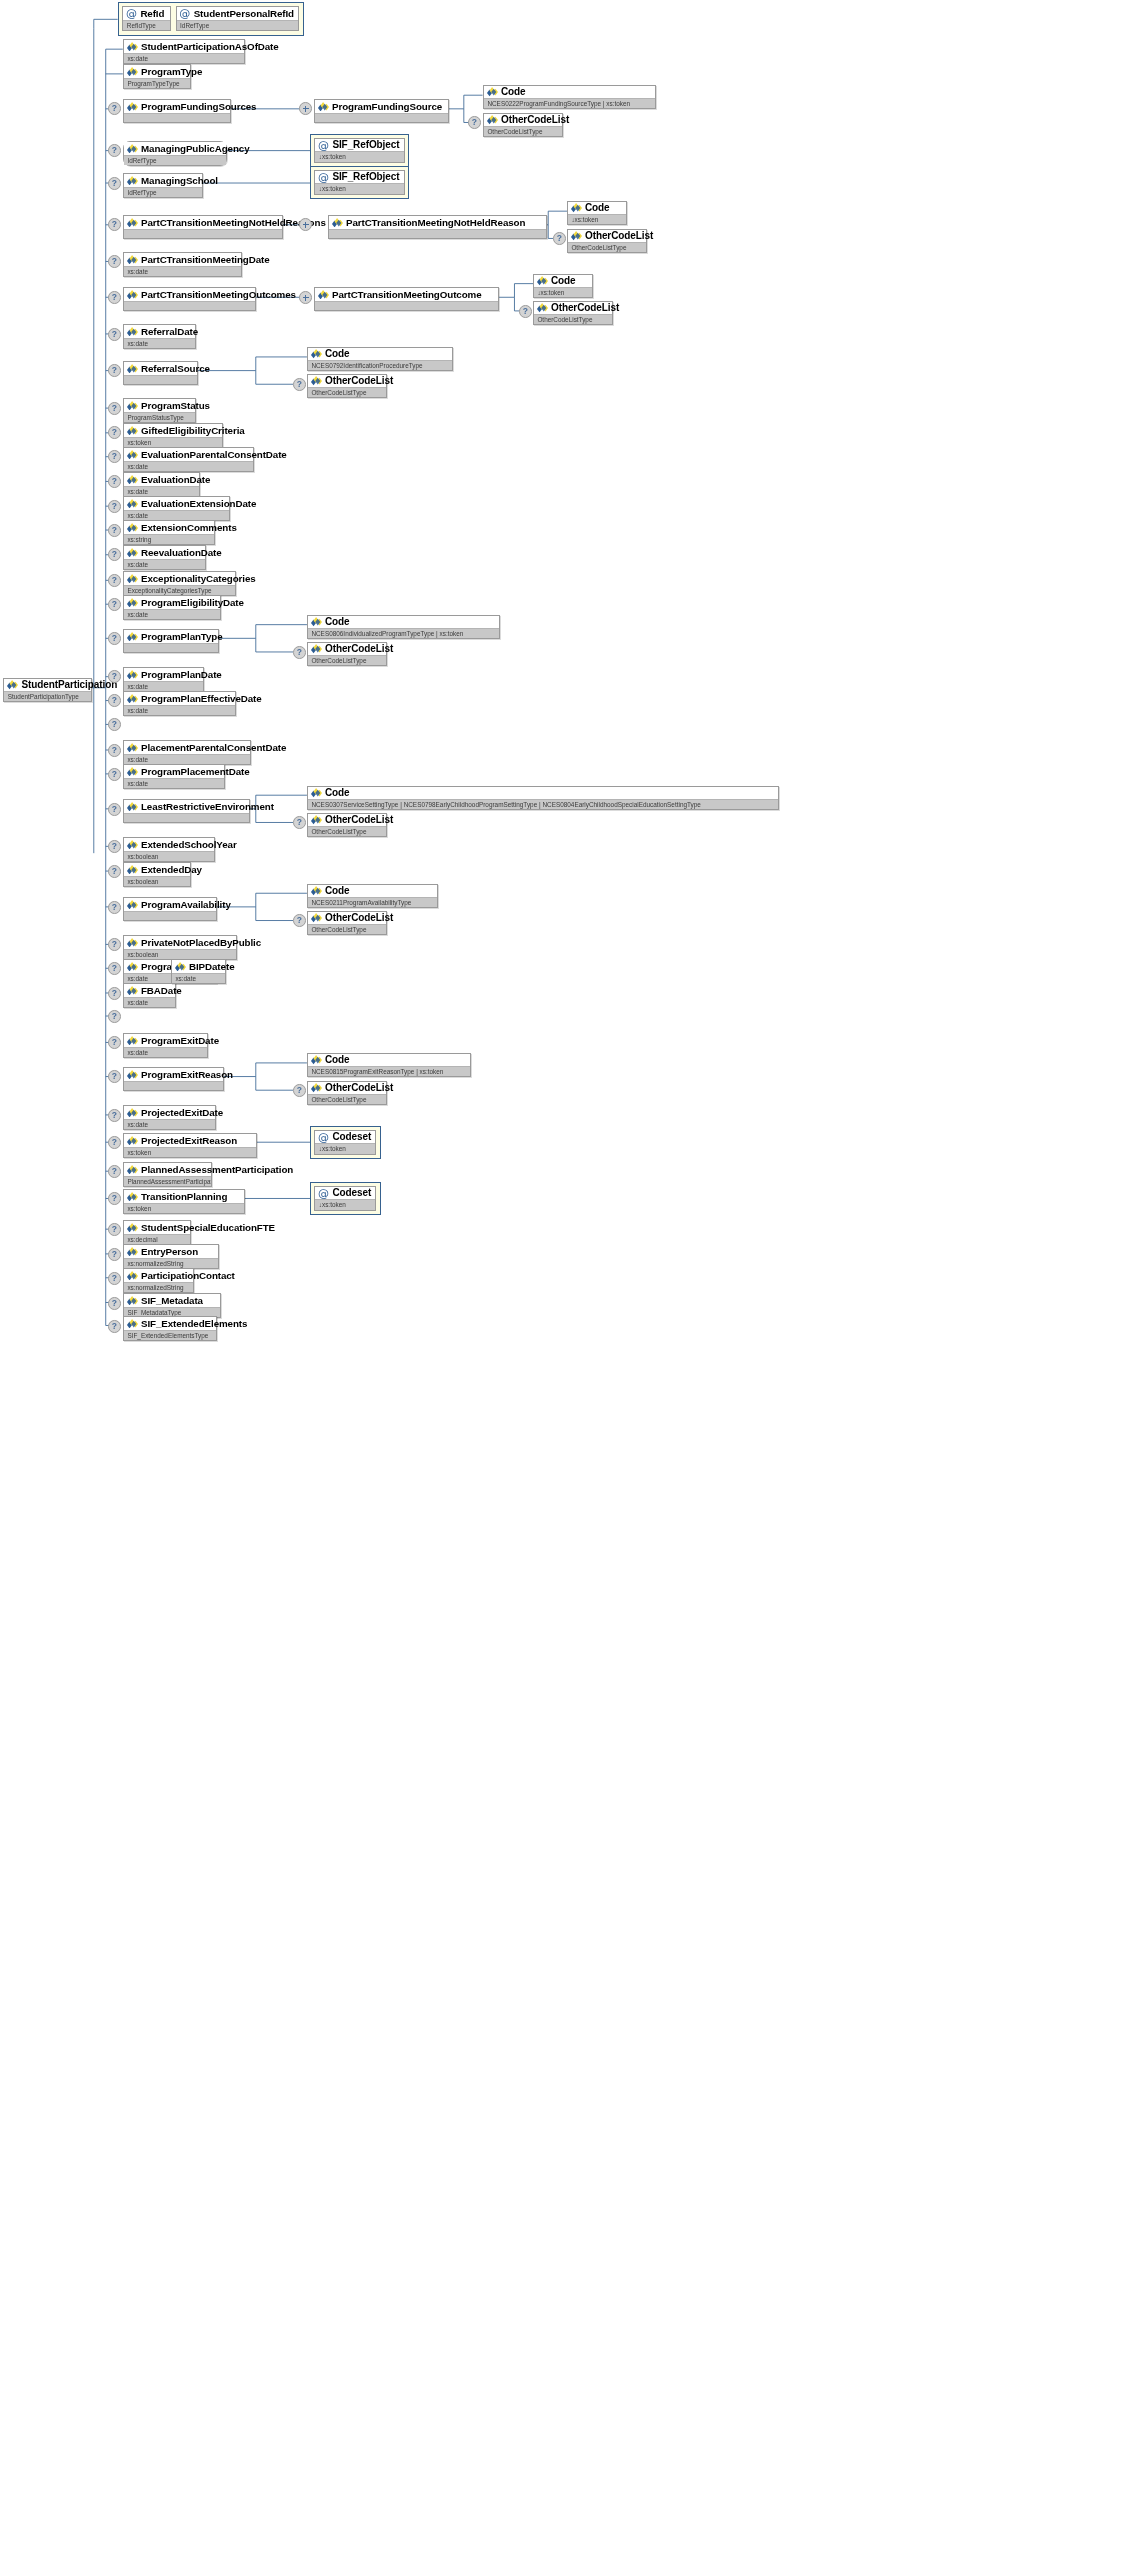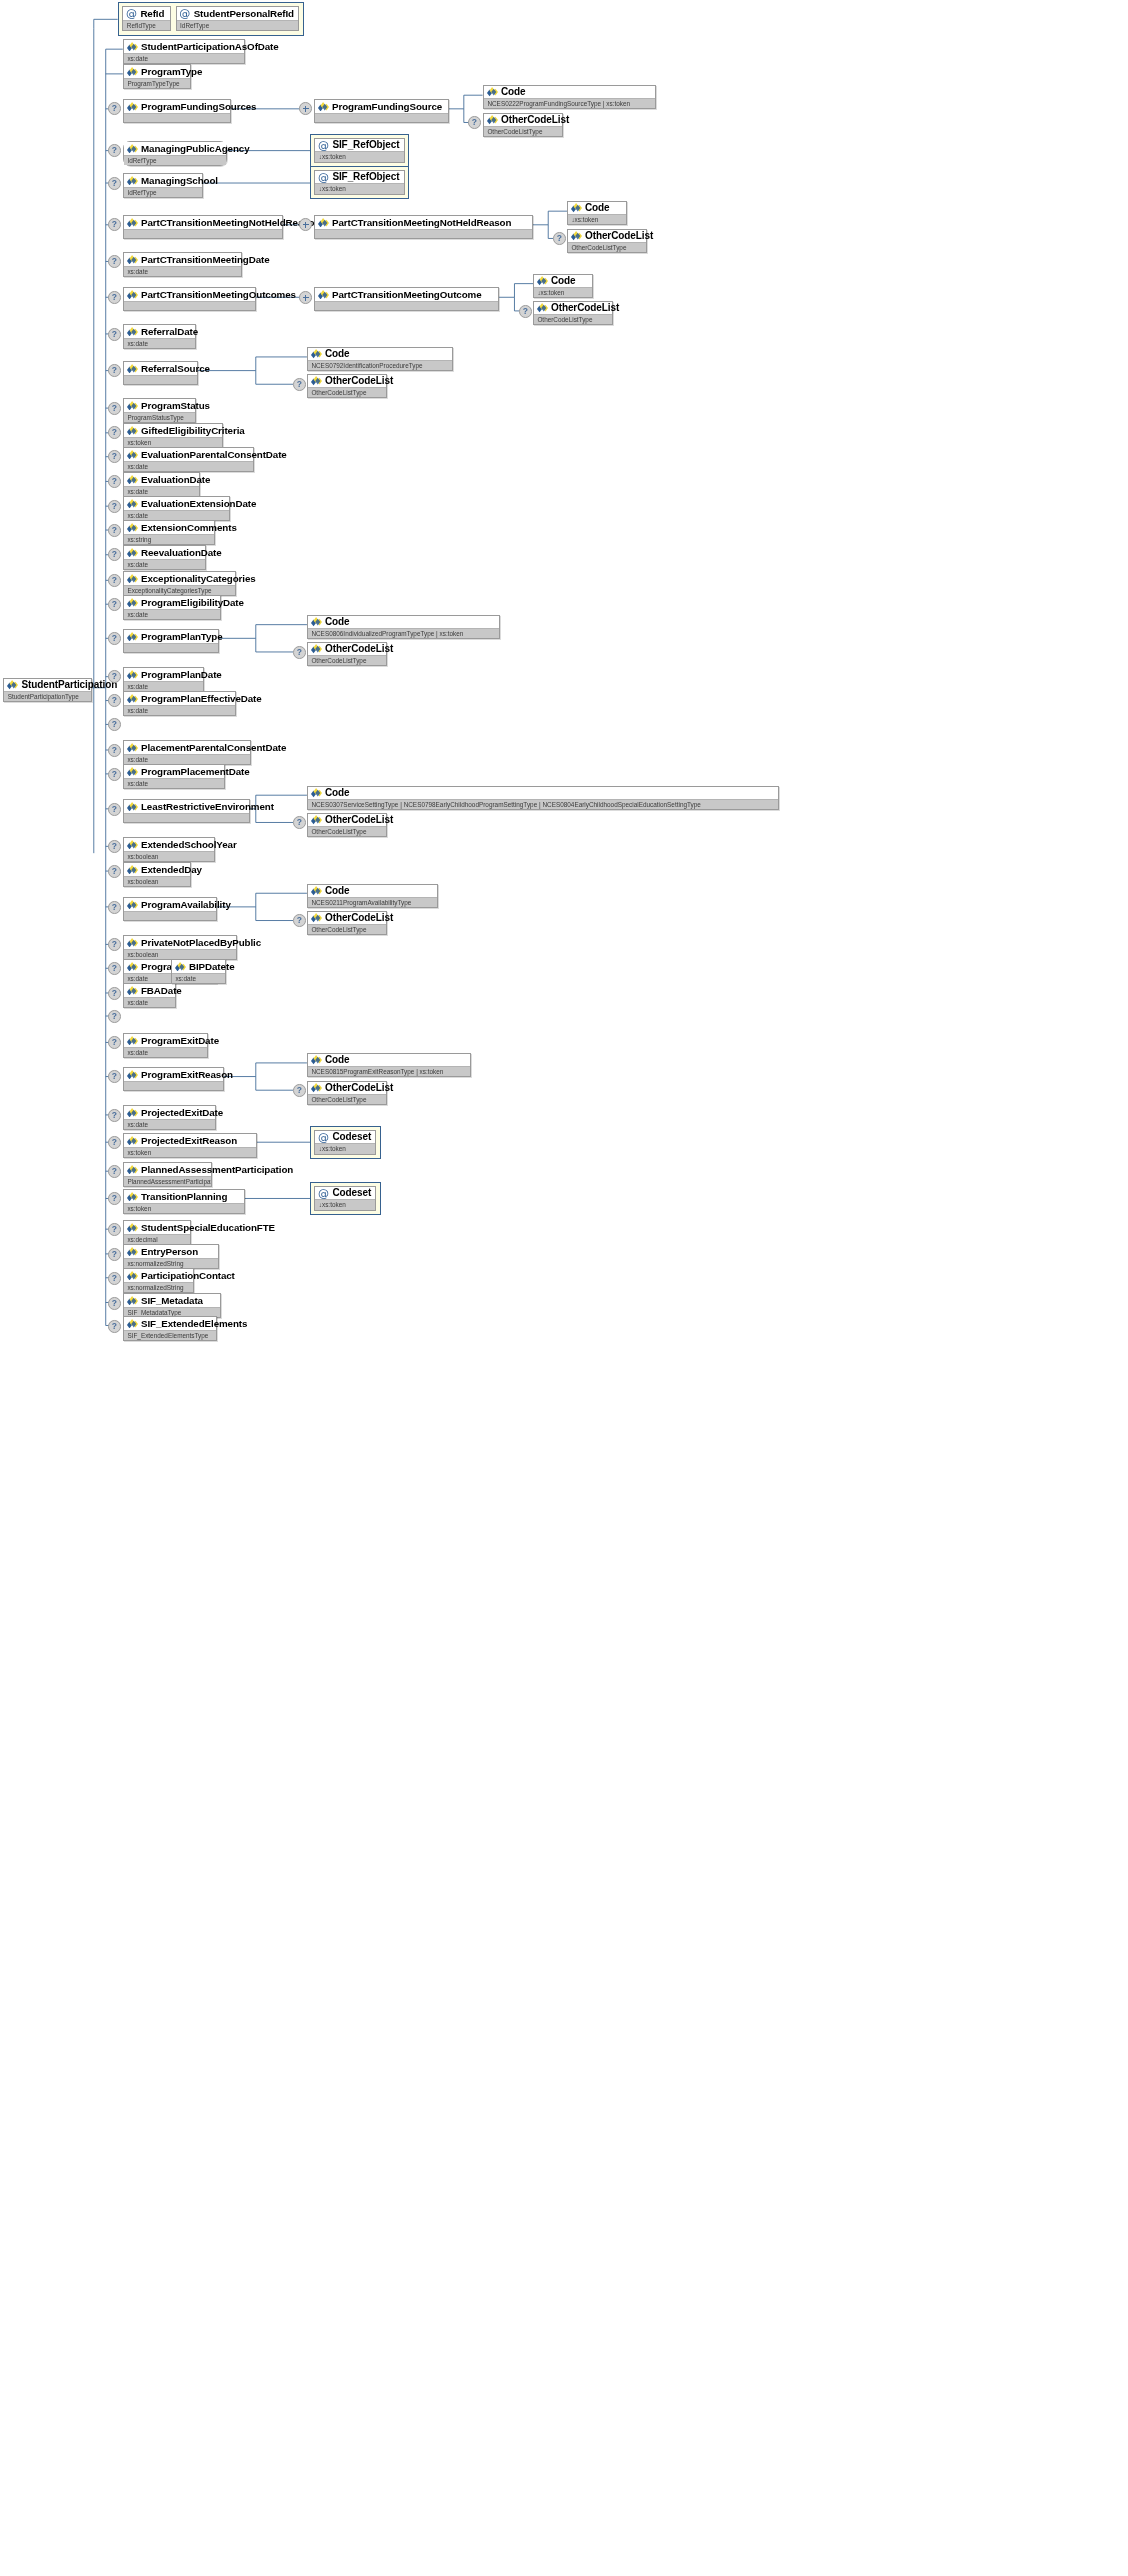--- a/index.html
+++ b/index.html
@@ -355,21 +355,21 @@
               <polygon points="3,4 6,0 9,4 6,8" fill="#f2d93c"></polygon>
               <polygon points="7,6 10,2 13,6 10,10" fill="#f2d93c"></polygon>
               <polygon points="5,6 8,2 11,6 8,10" fill="#2b5c93" opacity="0.85"></polygon>
             </svg>
           </span>
           <span class="nlabel">PartCTransitionMeetingNotHeldReasons</span>
         </div>
         <div class="ntype"></div>
       </div>
       <div class="occ" style="left: 108px; top: 218px;">?</div>
-      <div class="node" style="left: 314px; top: 215px; width: 219px;">
+      <div class="node" style="left: 328px; top: 215px; width: 219px;">
         <div class="nhead">
           <span class="ico-el">
             <svg width="11" height="9.4" viewBox="0 0 13 11">
               <polygon points="0,7 3,3 6,7 3,11" fill="#2b5c93"></polygon>
               <polygon points="3,4 6,0 9,4 6,8" fill="#f2d93c"></polygon>
               <polygon points="7,6 10,2 13,6 10,10" fill="#f2d93c"></polygon>
               <polygon points="5,6 8,2 11,6 8,10" fill="#2b5c93" opacity="0.85"></polygon>
             </svg>
           </span>
           <span class="nlabel">PartCTransitionMeetingNotHeldReason</span>

